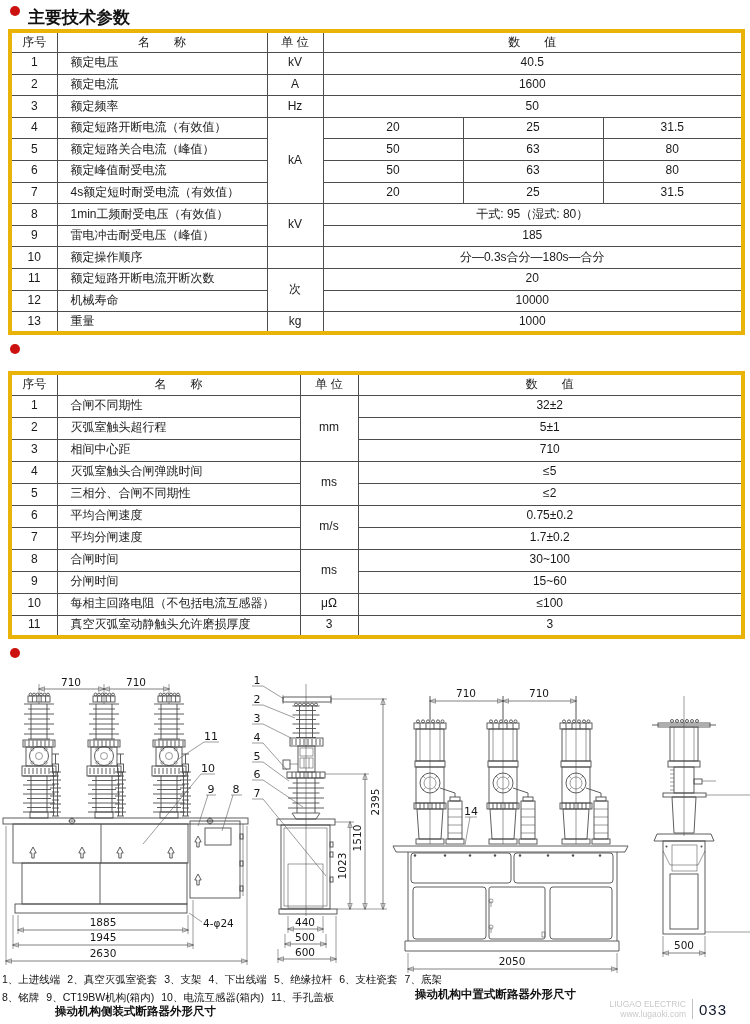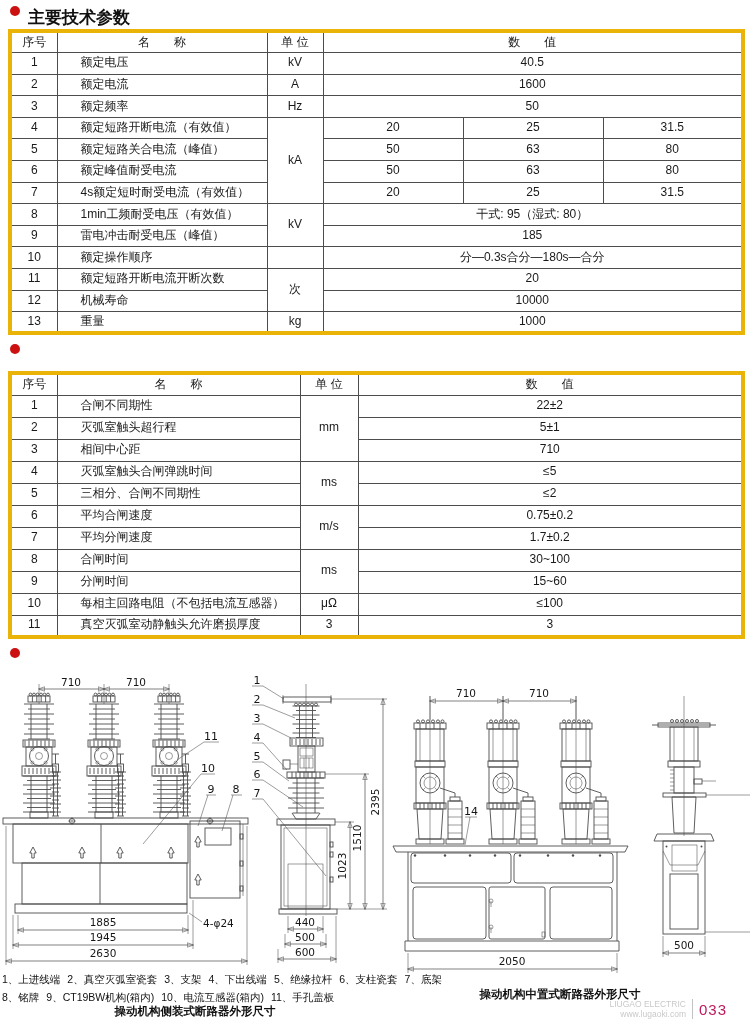--- a/index.html
+++ b/index.html
@@ -6,38 +6,38 @@
   body{width:750px;height:1024px;position:relative;background:#fff;overflow:hidden;
        font-family:"Liberation Sans","DejaVu Sans",sans-serif;color:#1a1a1a;}
   .sec{position:absolute;left:10px;display:flex;gap:8px;
        font-size:17px;font-weight:bold;color:#111;}
   .dot{width:10px;height:10px;border-radius:50%;background:#cc1111;flex:0 0 auto;}
   table{border-collapse:collapse;table-layout:fixed;position:absolute;left:8px;
         width:733px;font-size:12px;color:#1a1a1a;border:4px solid #eab308;}
   td,th{border:1px solid #4d4d4d;padding:0 3px;font-weight:normal;line-height:1.15;
         overflow:hidden;white-space:nowrap;}
   #t1 tr{height:21.6px;} #t2 tr{height:22px;}
-  .c{text-align:center;} .n{text-align:left;padding-left:23px;}
+  .c{text-align:center;} .n{text-align:left;padding-left:13px;}
   .dwg{position:absolute;left:0;top:676px;}
   .dwg line,.dwg rect,.dwg circle,.dwg polyline,.dwg polygon,.dwg path
       {stroke:#4c4c4c;stroke-width:0.9;fill:none;}
   .dwg .thin{stroke-width:0.55;}
   .dwg .dim{stroke-width:0.7;}
   .dwg .fil{fill:#4c4c4c;stroke:none;}
   .dwg text{fill:#161616;font-size:10.5px;font-family:"DejaVu Sans",sans-serif;
             stroke:none;}
   .dwg .co{font-size:11px;}
   .legend{position:absolute;left:2px;top:973px;width:462px;display:flex;flex-wrap:wrap;
           column-gap:7px;row-gap:4px;font-size:10.5px;color:#111;}
-  .cap{position:absolute;text-align:center;font-size:11.5px;font-weight:bold;color:#111;}
+  .cap{position:absolute;font-size:11.5px;font-weight:bold;color:#111;}
   .wm{position:absolute;left:599px;top:999px;width:128px;display:flex;align-items:center;
       justify-content:flex-end;gap:6px;}
   .wm-lines{text-align:right;font-size:8.5px;line-height:10px;color:#c9c9c9;}
   .wm-sep{width:1px;height:20px;background:#c2c2c2;}
-  .wm-num{font-size:15px;color:#be185d;letter-spacing:1px;}
+  .wm-num{font-size:15px;color:#0f172a;letter-spacing:1px;}
 </style>
 </head>
 <body>
 
 <div class="sec" style="top:6px;">
   <span class="dot"></span>
   <span>主要技术参数</span>
 </div>
 
 <table id="t1" style="top:29px;">
@@ -155,21 +155,21 @@
       <tr>
     <th class="c">序号</th>
     <th class="c">名　　称</th>
     <th class="c">单 位</th>
     <th class="c">数　　值</th>
   </tr>
   <tr>
     <td class="c">1</td>
     <td class="n">合闸不同期性</td>
     <td class="c" rowspan="3">mm</td>
-    <td class="c">22±2</td>
+    <td class="c">32±2</td>
   </tr>
   <tr>
     <td class="c">2</td>
     <td class="n">灭弧室触头超行程</td>
     <td class="c">5±1</td>
   </tr>
   <tr>
     <td class="c">3</td>
     <td class="n">相间中心距</td>
     <td class="c">710</td>

